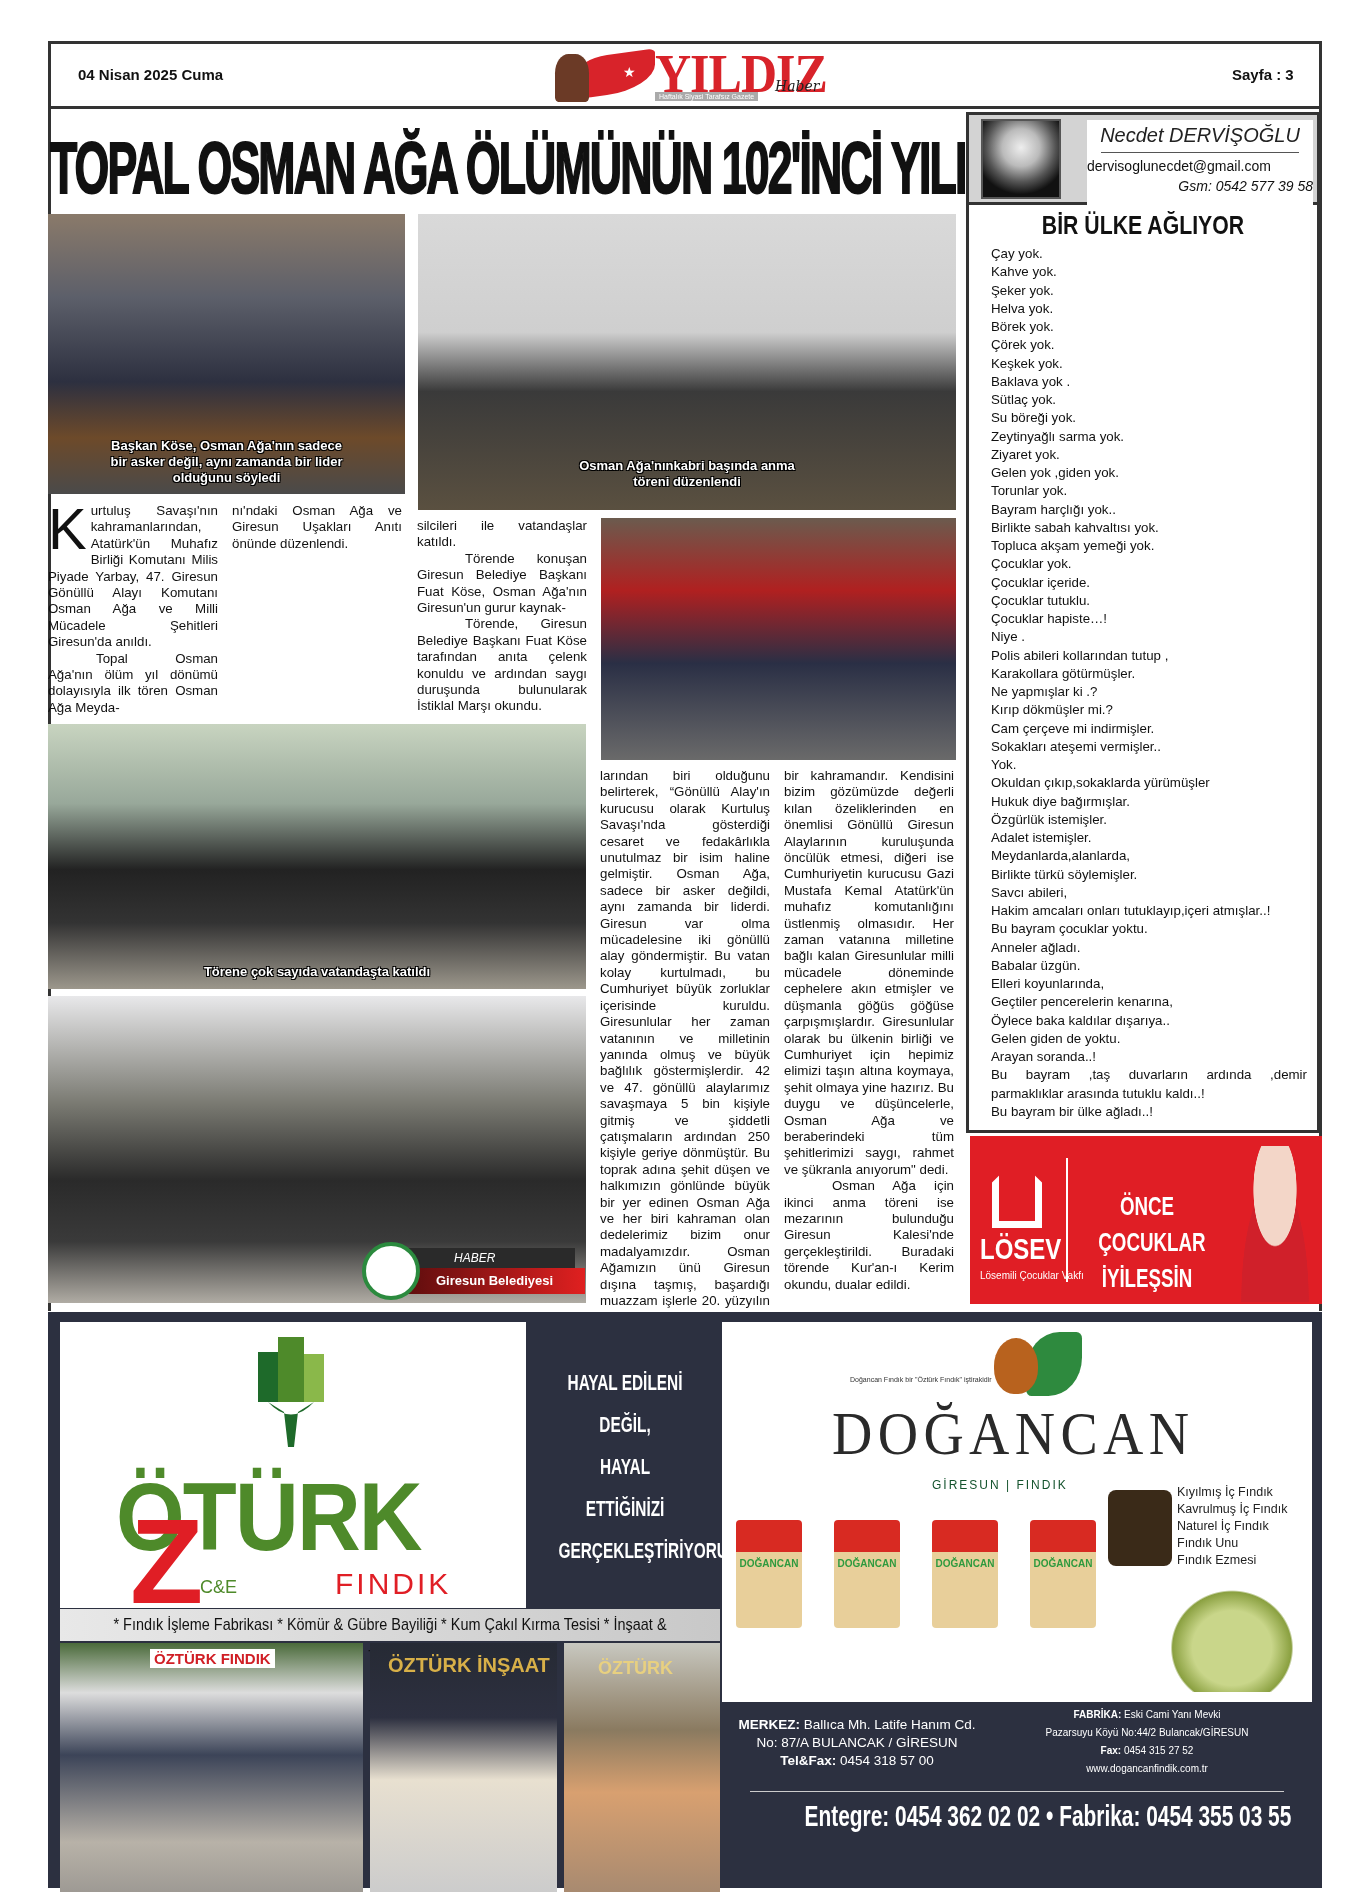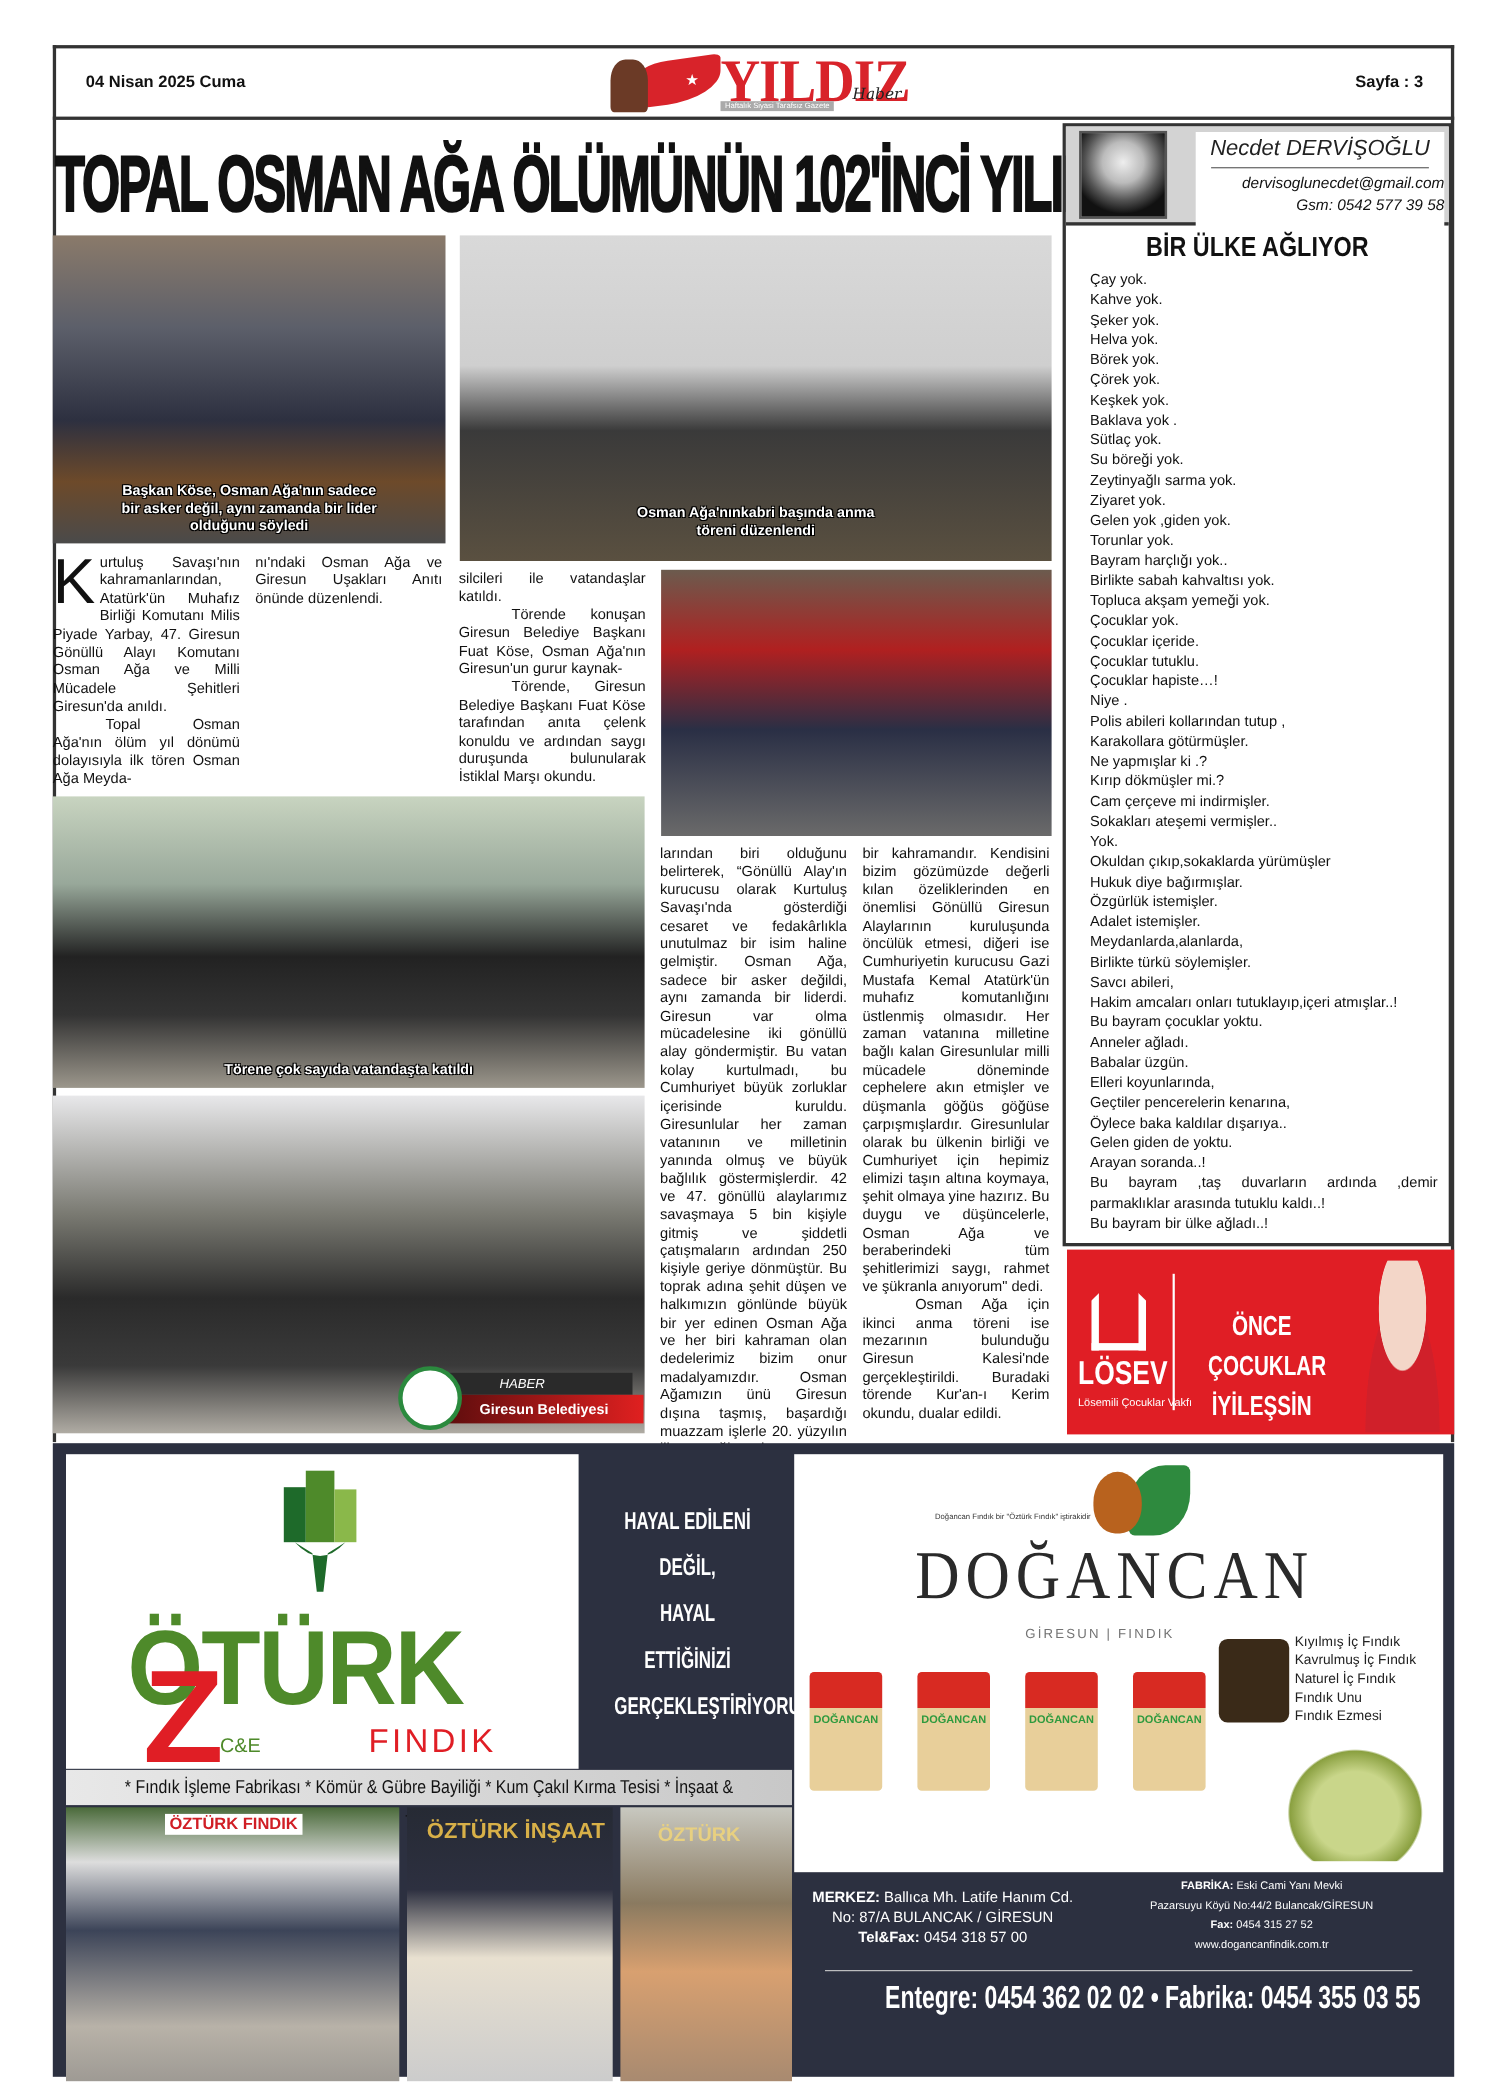--- a/index.html
+++ b/index.html
@@ -36,21 +36,21 @@
 #c2{left:232px;top:503px;width:170px}
 #c3{left:417px;top:518px;width:170px}
 #c4{left:600px;top:768px;width:170px}
 #c5{left:784px;top:768px;width:170px}
 #columnist{left:966px;top:112px;width:354px;height:1021px;border:3px solid #333}
 #col-top{position:absolute;left:0;top:0;width:348px;height:90px;background:#d3d3d3;border-bottom:3px solid #333}
 #col-photo{position:absolute;left:12px;top:4px;width:80px;height:80px;background:radial-gradient(circle at 50% 35%,#eee 0%,#bbb 30%,#555 55%,#111 75%);border:2px solid #555}
 #col-card{position:absolute;left:118px;top:5px;width:226px;height:96px;background:#fff;border-radius:0}
 #col-name{position:absolute;left:0;right:0;top:4px;text-align:center;font-style:italic;font-size:20px;color:#222}
 #col-rule{position:absolute;left:14px;right:14px;top:32px;height:1px;background:#555}
-#col-mail{position:absolute;left:0;right:0;top:38px;text-align:right;font-style:italic;font-size:14px}
+#col-mail{position:absolute;left:0;right:0;top:38px;text-align:left;font-size:14px}
 #col-gsm{position:absolute;left:0;right:0;top:58px;text-align:right;font-style:italic;font-size:14px}
 #col-title{position:absolute;left:0;right:0;top:96px;text-align:center;font-size:25px;font-weight:bold;transform:scaleX(0.85);letter-spacing:0}
 #col-body{position:absolute;left:22px;top:130px;width:316px;font-size:13.3px;line-height:18.25px}
 #col-body div{white-space:nowrap}
 #col-body div.just{white-space:normal;text-align:justify}
 #losev{left:970px;top:1136px;width:352px;height:168px;background:#e01e25;color:#fff}
 #losev .house{position:absolute;left:22px;top:22px;width:50px;height:70px;border:7px solid #fff;border-top:none;clip-path:polygon(50% 0,100% 35%,100% 100%,0 100%,0 35%)}
 #losev .brand{position:absolute;left:10px;top:96px;font-size:30px;font-weight:bold;transform:scaleX(0.8);transform-origin:left}
 #losev .sub{position:absolute;left:10px;top:134px;font-size:10px}
 #losev .div{position:absolute;left:96px;top:22px;width:2px;height:124px;background:#fff}
@@ -69,21 +69,21 @@
 .oz-pic{position:absolute;top:1643px;height:249px}
 #op1{left:60px;width:303px;background:linear-gradient(180deg,#4a6a3a 0%,#ddd 20%,#3c4458 45%,#b8b2a8 80%,#9e9a94 100%)}
 #op2{left:370px;width:187px;background:linear-gradient(180deg,#262a34 0%,#2d3040 30%,#e8e0d0 55%,#ccc 100%)}
 #op3{left:564px;width:156px;background:linear-gradient(180deg,#c8c8c0 0%,#8a7a60 35%,#d8a070 60%,#a88a70 100%)}
 .op-label{position:absolute;color:#d01e25;font-weight:bold;font-size:15px;background:#fff;padding:1px 4px}
 #dg{left:722px;top:1322px;width:590px;height:380px;background:#fff}
 #dg .nut{position:absolute;left:272px;top:16px;width:44px;height:56px;background:#b8621e;border-radius:50% 50% 45% 45%}
 #dg .leaf{position:absolute;left:304px;top:10px;width:56px;height:64px;background:#2e8a3e;border-radius:60% 10% 60% 10%}
 #dg .note{position:absolute;left:128px;top:54px;font-size:7px;color:#333}
 #dg .brand{position:absolute;left:110px;top:76px;font-family:"Liberation Serif",serif;font-size:62px;color:#2a2a2a;letter-spacing:6px;transform:scaleX(0.9);transform-origin:left}
-#dg .sub{position:absolute;left:210px;top:156px;font-size:12px;letter-spacing:2px;color:#737373}
+#dg .sub{position:absolute;left:210px;top:156px;font-size:12px;letter-spacing:2px;color:#14532d}
 #dg .prod{position:absolute;left:455px;top:162px;font-size:12.5px;line-height:17px;color:#222}
 .bag{position:absolute;top:198px;width:66px;height:108px;background:linear-gradient(180deg,#d82a22 0 30%,#e8cf9a 30% 100%);border-radius:4px}
 .bag .bl{position:absolute;left:2px;right:2px;top:38px;color:#2e9a3e;font-weight:bold;font-size:10px;text-align:center}
 #jar{position:absolute;left:386px;top:168px;width:64px;height:76px;background:#3a2a18;border-radius:8px}
 #hz{position:absolute;left:440px;top:260px;width:140px;height:110px;background:radial-gradient(ellipse at 50% 60%,#c9d68a 0 40%,#8aa040 60%,transparent 62%)}
 #dg-foot{left:722px;top:1702px;width:590px;height:186px;color:#fff}
 #merkez{position:absolute;left:10px;top:14px;width:250px;text-align:center;font-size:13.5px;line-height:18px}
 #fabrika{position:absolute;left:270px;top:4px;width:310px;text-align:center;font-size:10px;line-height:18px}
 #dg-rule{position:absolute;left:28px;right:28px;top:89px;height:1px;background:#ccc}
 #phones{position:absolute;left:0;right:0;top:98px;text-align:center;font-size:29px;font-weight:bold;transform:scaleX(0.72);transform-origin:center;white-space:nowrap}

